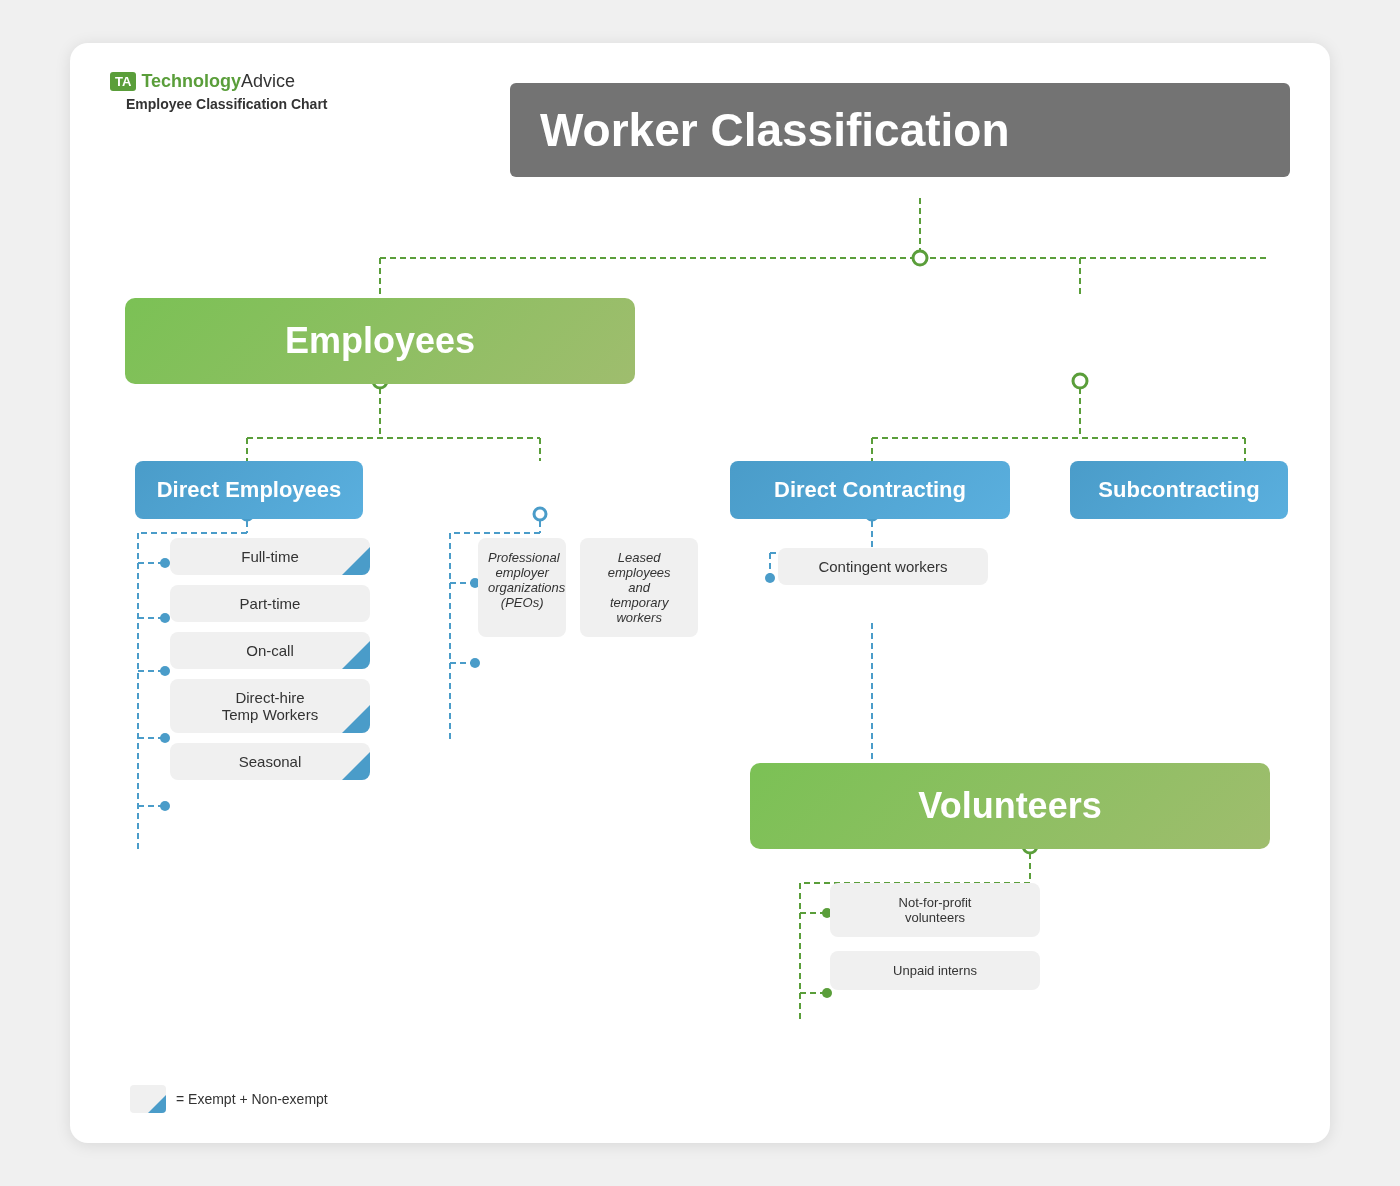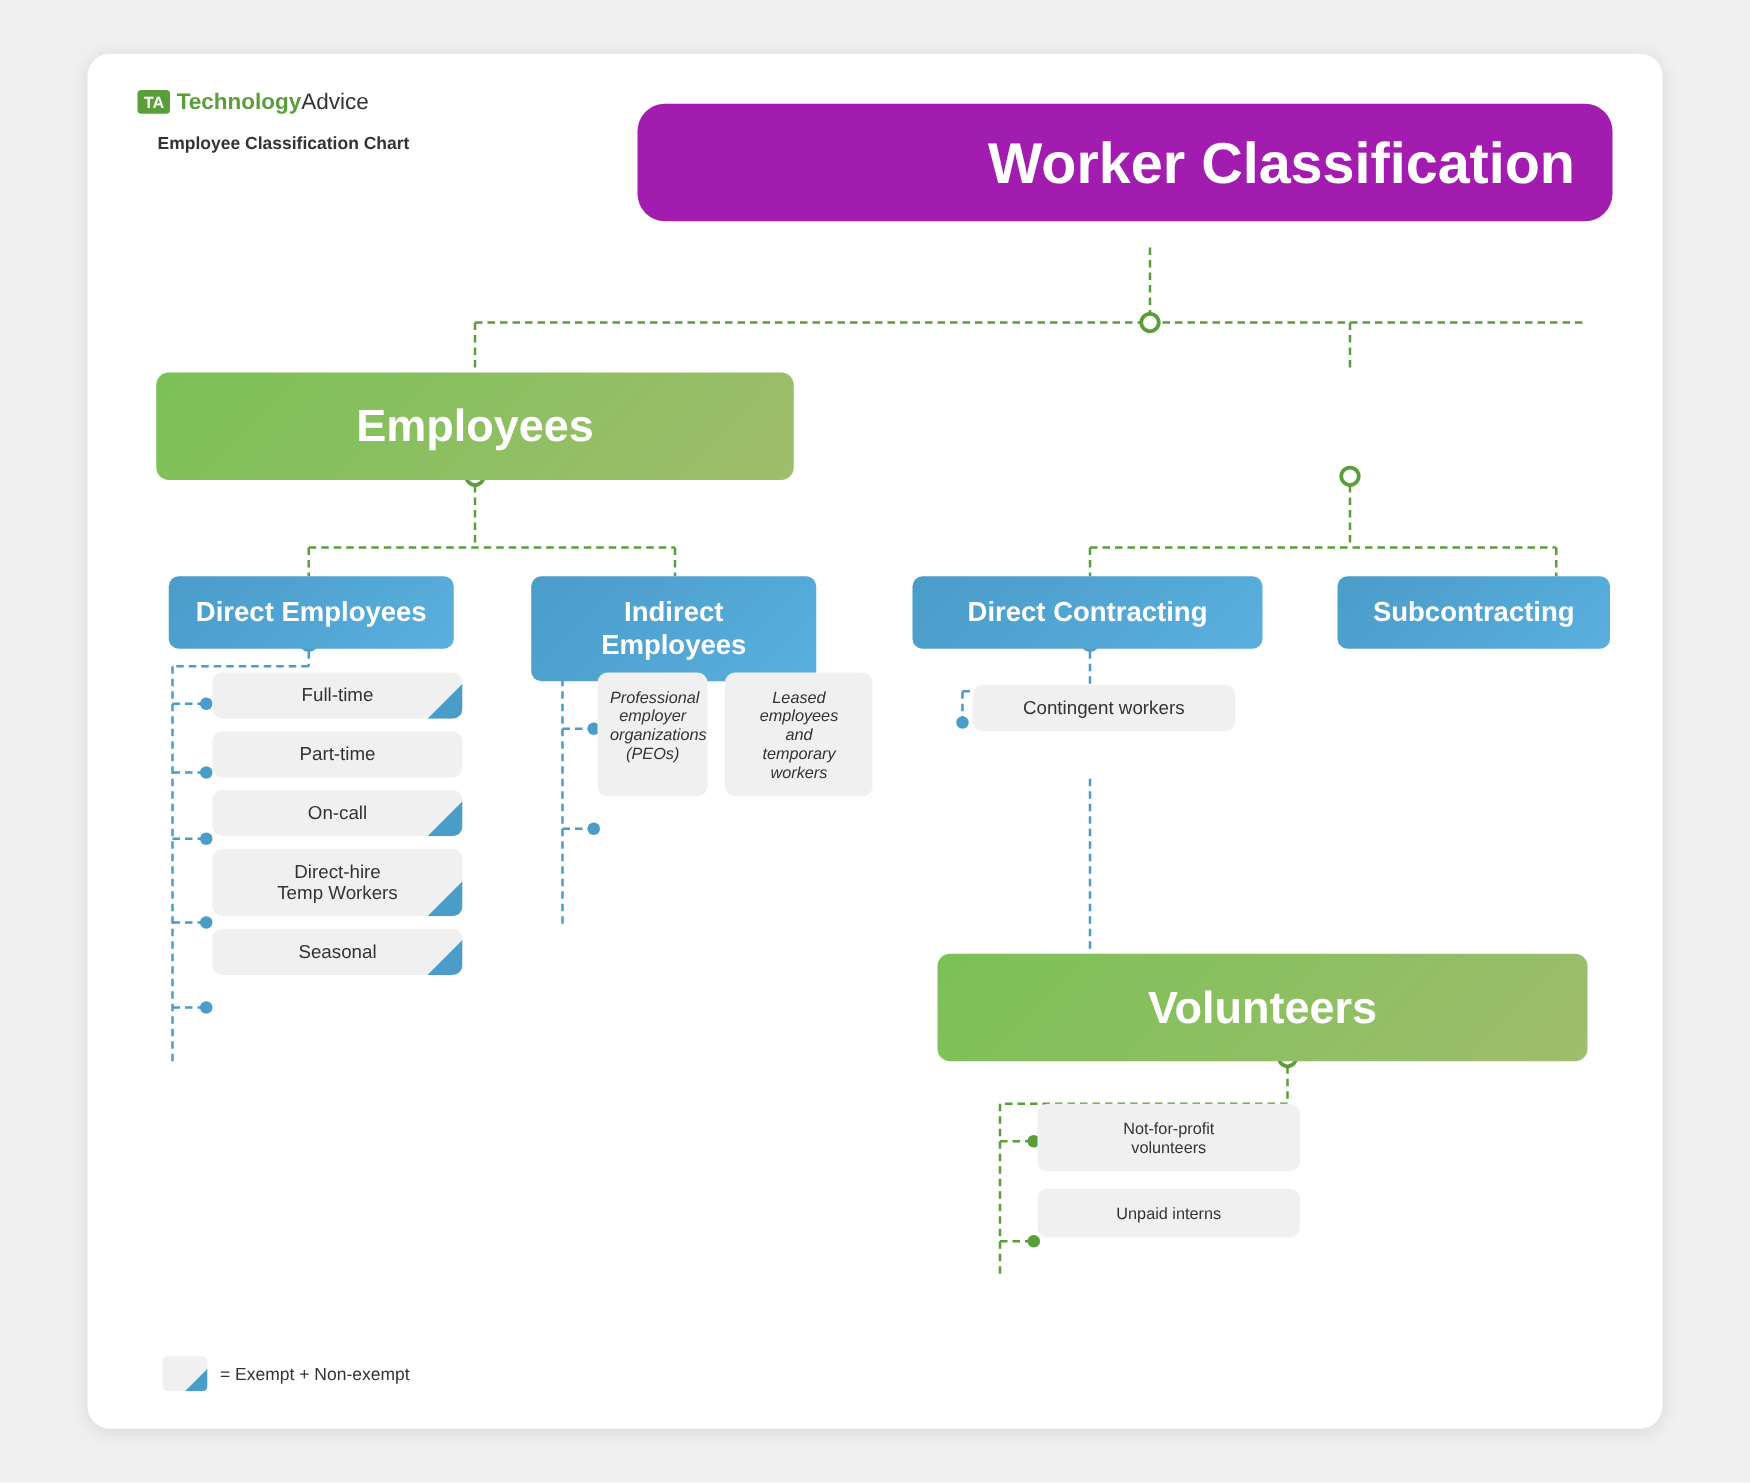--- a/index.html
+++ b/index.html
@@ -44,33 +44,33 @@
     }
     .logo-text {
       font-size: 18px;
       color: #333;
     }
     .logo-text span { color: #5a9e3a; font-weight: bold; }
     .chart-subtitle {
       font-size: 14px;
       font-weight: bold;
       color: #333;
-      margin-top: 10px;
+      margin-top: 0;
       padding-left: 16px;
     }
     
     .main-title-box {
       position: absolute;
       top: 40px;
       left: 440px;
       right: 40px;
-      background: #a21caf;
-      border-radius: 22px;
+      background: #737373;
+      border-radius: 6px;
       padding: 20px 30px;
-      text-align: right;
+      text-align: left;
     }
     .main-title-box h1 {
       color: white;
       font-size: 46px;
       font-weight: bold;
     }
     
     .connector-svg {
       position: absolute;
       top: 0; left: 0;
@@ -256,25 +256,20 @@
     <div class="green-box">
       <h2>Employees</h2>
     </div>
   </div>
 
   <div style="position:absolute; top:418px; left:65px; width:228px;">
     <div class="blue-box">
       <h3>Direct Employees</h3>
     </div>
   </div>
-  <div style="position:absolute; top:418px; left:355px; width:228px;">
-    <div class="blue-box">
-      <h3>Indirect Employees</h3>
-    </div>
-  </div>
   <div style="position:absolute; top:418px; left:660px; width:280px;">
     <div class="blue-box">
       <h3>Direct Contracting</h3>
     </div>
   </div>
   <div style="position:absolute; top:418px; left:1000px; width:218px;">
     <div class="blue-box">
       <h3>Subcontracting</h3>
     </div>
   </div>

